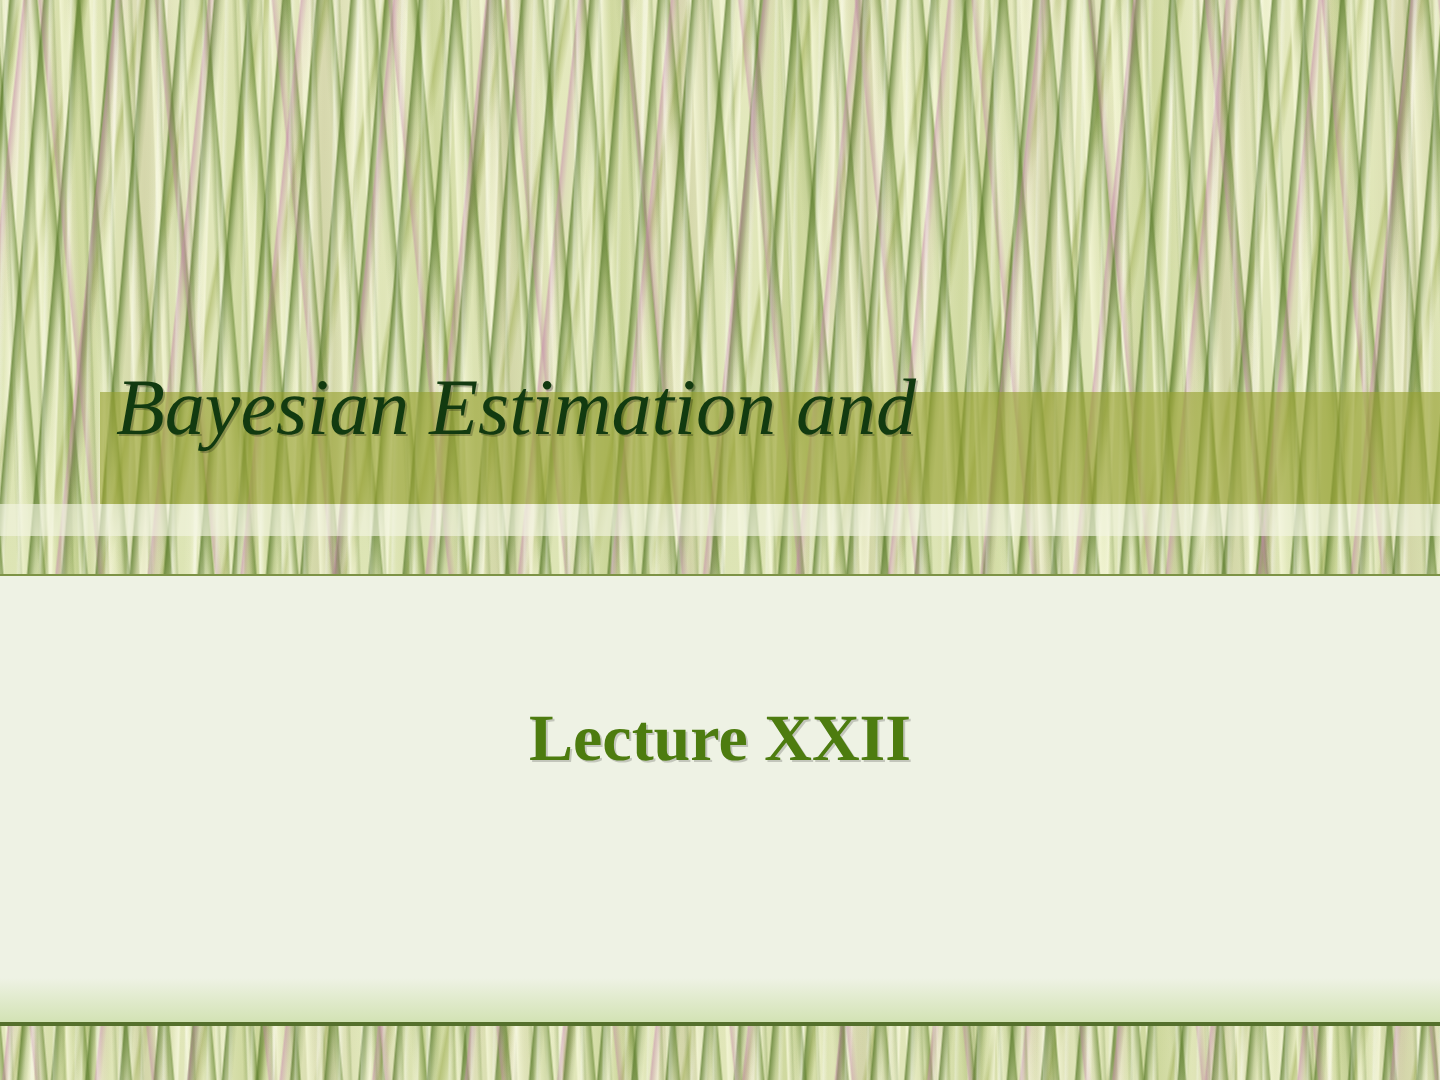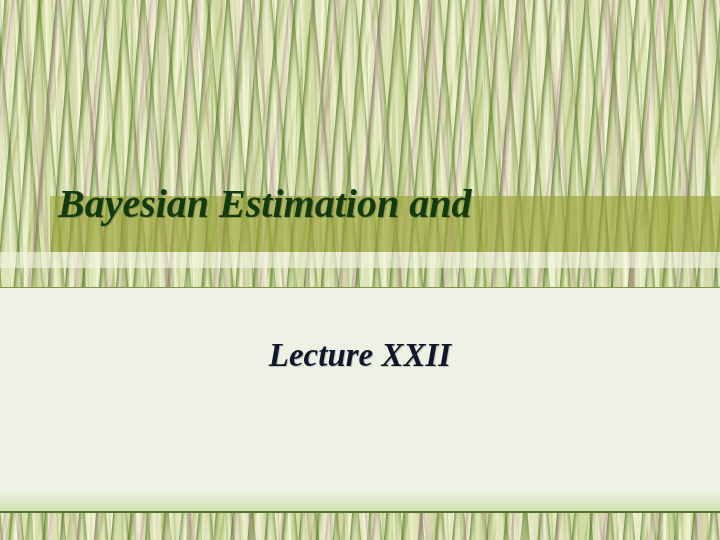--- a/index.html
+++ b/index.html
@@ -102,21 +102,21 @@
 
   
   #title {
     position: absolute;
     left: 58px;
     top: 182px;
     width: 600px;
     color: #123a10;
     font-family: "Liberation Serif", "DejaVu Serif", serif;
     font-style: italic;
-    font-weight: bold;
+    font-weight: normal;
     font-size: 40px;
     line-height: 44px;
     letter-spacing: 0px;
     text-shadow: 1px 1px 0 rgba(0,0,0,0.22);
   }
   #title .line { display: block; white-space: nowrap; }
 
   
   #content-panel {
     position: absolute;
@@ -132,29 +132,28 @@
   #content-panel .panel-fade {
     position: absolute;
     left: 0; right: 0; bottom: 0;
     height: 22px;
     background: linear-gradient(180deg, rgba(222,234,196,0) 0%, rgba(206,224,172,0.85) 100%);
   }
   #subtitle {
     position: absolute;
     left: 0;
     right: 0;
-    top: 337px;
+    top: 352px;
     text-align: center;
-    color: #0f172a;
+    color: #4d7c0f;
     font-family: "Liberation Serif", "DejaVu Serif", serif;
     font-weight: bold;
     font-size: 33px;
     line-height: 36px;
     text-shadow: 1px 1px 0 rgba(0,0,0,0.18);
-    font-style: italic;
   }
 </style>
 </head>
 <body>
 
 <div id="slide">
 
   <div class="texture"></div>
 
   <div class="olive-band"></div>

